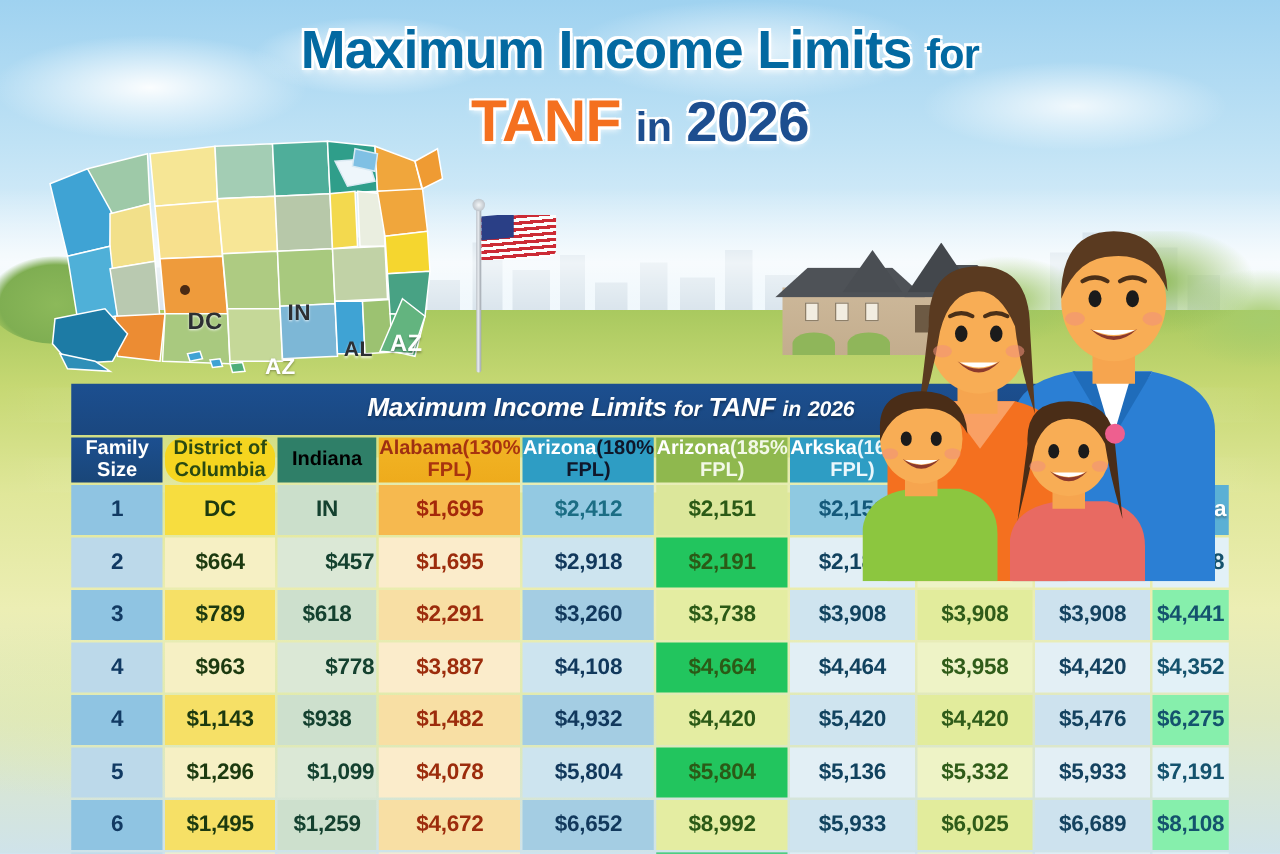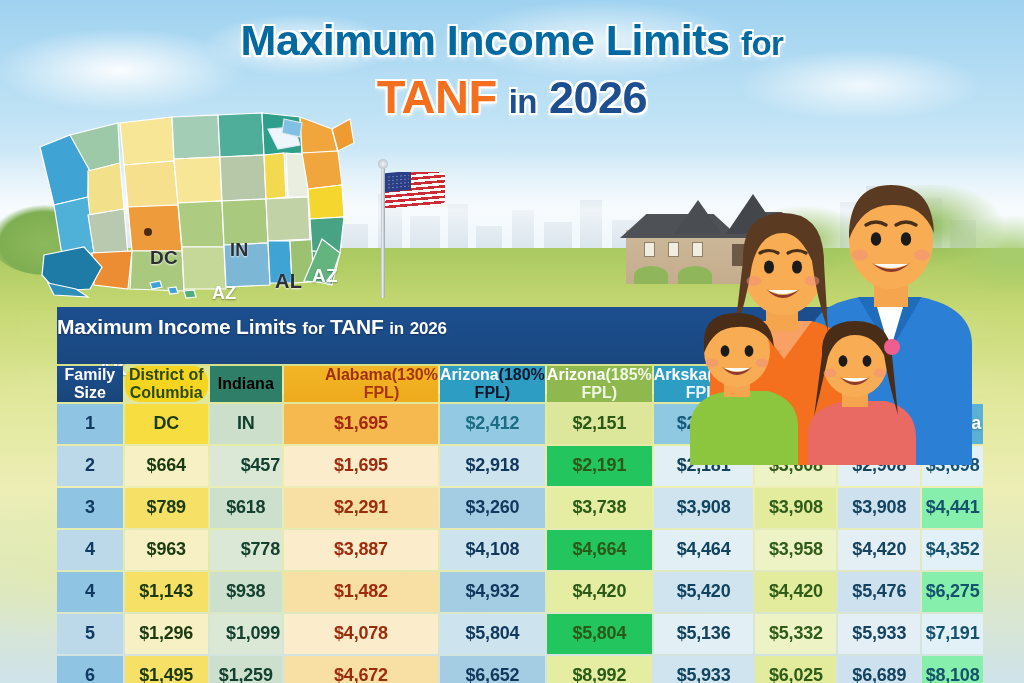--- a/index.html
+++ b/index.html
@@ -168,32 +168,33 @@
 
   
   .table-wrap {
     position: absolute; left: 55px; top: 305px;
     width: 930px;
   }
   table { border-collapse: separate; border-spacing: 2px 2px; width: 930px; }
 
   .tbl-title-bar td {
     background: linear-gradient(#1c4f90, #1a477f);
-    color: #ffffff; 
-    padding: 8px 0 25px 0;
+    color: #ffffff; text-align: center;
+    padding: 8px 0 9px 0;
     font-size: 21px; font-weight: bold;
     letter-spacing: -.2px;
     text-shadow: 0 1px 2px rgba(0,0,0,.35);
+    font-style: italic;
   }
   .tbl-title-bar .sm { font-size: 17px; }
 
   .hd-fs   { background: linear-gradient(#1c4f90, #194678); color: #fff; width: 77px; }
   .hd-dc   { background: #f5d51f; color: #2a4a12; }
   .hd-in   { background: #2f7f68; color: #000000; }
-  .hd-al   { background: linear-gradient(#f2b526, #eeab1c); color: #9e2f12; padding-left: 41px; }
+  .hd-al   { background: linear-gradient(#f2b526, #eeab1c); color: #9e2f12; }
   .hd-al .fpl { color: #a8340f; }
   .hd-az1  { background: #2e9dc4; color: #ffffff; }
   .hd-az1 .fpl { color: #0f172a; }
   .hd-az2  { background: #8fb84e; color: #ffffff; }
   .hd-az2 .fpl { color: #f2f8e6; }
   .hd-ar   { background: #2e9dc4; color: #ffffff; }
   .hd-ar .fpl { color: #eaf7fc; }
   .hd-ak1  { background: #92bd56; }
   .hd-ak2  { background: #4aa7cf; }
 
@@ -371,21 +372,21 @@
 
         <path d="M118 178 L128 176 L130 182 L120 184 Z" fill="#3fa3d4"></path>
         <path d="M136 183 L144 182 L146 188 L138 189 Z" fill="#3fa3d4"></path>
         <path d="M152 186 L162 185 L164 192 L154 193 Z" fill="#4fae7a"></path>
       </g>
       <circle cx="116" cy="127" r="4" fill="#4a2a14"></circle>
     </svg>
     <div id="map-labels">
         <div class="map-label dark" style="left: 118px; top: 142px; font-size: 19px;">DC</div>
         <div class="map-label dark" style="left: 198px; top: 135px; font-size: 18px;">IN</div>
-        <div class="map-label dark" style="left: 243px; top: 165px; font-size: 20px;">AL</div>
+        <div class="map-label dark" style="left: 243px; top: 165px; font-size: 17px;">AL</div>
         <div class="map-label white" style="left: 280px; top: 160px; font-size: 19px;">AZ</div>
         <div class="map-label white" style="left: 180px; top: 178px; font-size: 18px;">AZ</div>
         <div class="map-label white" style="left: 243px; top: 202px; font-size: 18px;">AZ</div>
         <div class="map-label white" style="left: 66px; top: 252px; font-size: 20px;">AK</div>
       </div>
   </div>
 
   <div class="title-block">
     <div class="title-line1">
       <span>Maximum Income Limits</span>

